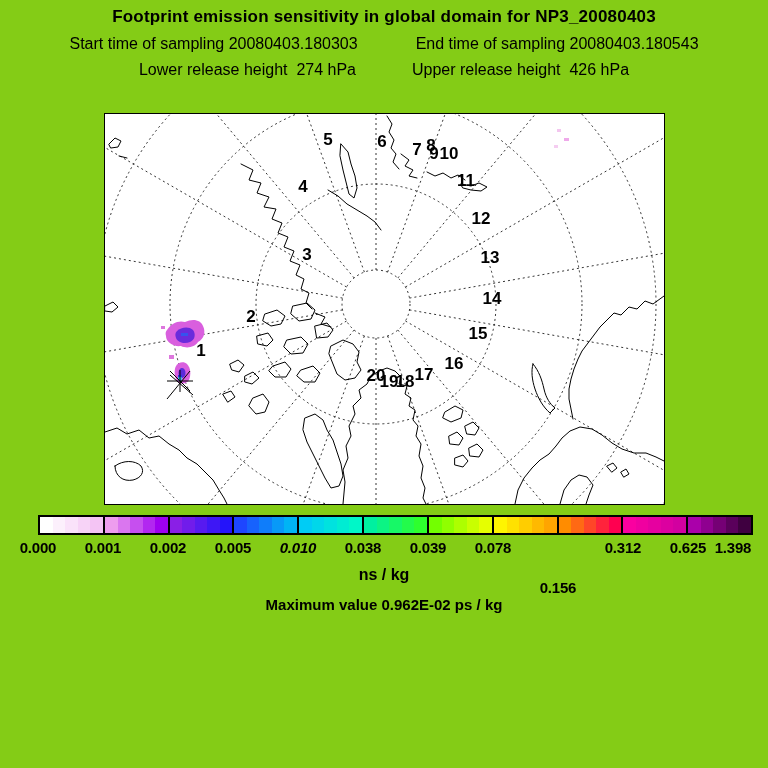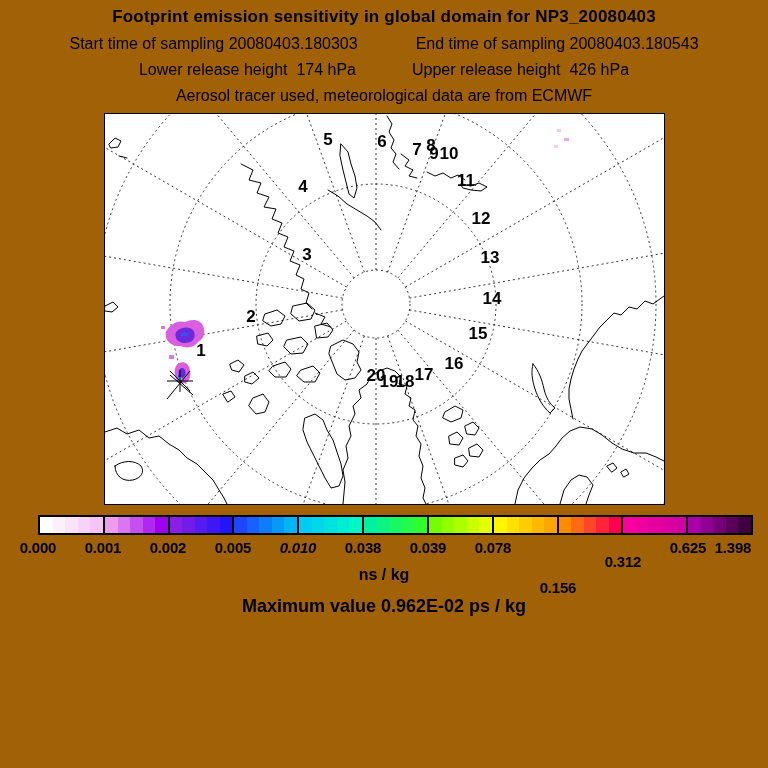--- a/index.html
+++ b/index.html
@@ -1,16 +1,16 @@
 <!DOCTYPE html>
 <html><head>
 <meta charset="utf-8">
 <style>
   html,body{margin:0;padding:0;background:#fff;}
-  .page{position:relative;width:768px;height:768px;background:#a16207;overflow:hidden;
+  .page{position:relative;width:768px;height:768px;background:#84cc16;overflow:hidden;
         font-family:"Liberation Sans","DejaVu Sans",sans-serif;color:#000;}
   .hline{position:absolute;left:0;width:768px;text-align:center;white-space:nowrap;}
   .title{top:7px;font-size:17px;font-weight:bold;letter-spacing:.2px;}
   .sub{font-size:16px;display:flex;justify-content:center;}
   .sub span{white-space:pre;}
   .sub.l2{top:35px;gap:58px;}
   .sub.l3{top:61px;gap:56px;}
   .sub.l4{top:87px;}
   .map-panel{position:absolute;left:104px;top:113px;width:559px;height:390px;
              border:1px solid #000;box-sizing:content-box;background:#fff;}
@@ -21,42 +21,39 @@
         text-anchor:middle;fill:#000;}
   .star-ray{stroke:#000;stroke-width:1;}
   .colorbar{position:absolute;left:38px;top:515px;width:715px;height:20px;
             border:2px solid #000;box-sizing:border-box;display:flex;}
   .cb-seg{flex:1 1 0;height:100%;border-right:2px solid #000;}
   .cb-seg:last-child{border-right:none;}
   .cb-ticks{position:absolute;left:0;top:539px;width:736px;height:18px;}
   .cb-tick{position:absolute;transform:translateX(-50%);font-size:15px;font-weight:bold;
            letter-spacing:-.2px;white-space:nowrap;}
   .unit-label{top:566px;font-size:16px;font-weight:bold;}
-  .max-label{top:596px;font-size:18px;font-weight:bold;}
+  .max-label{top:596px;font-size:15px;font-weight:bold;}
 </style>
 </head>
 <body>
 
 <div class="page">
 
   <div class="hline title">Footprint emission sensitivity in global domain for NP3_20080403</div>
 
   <div class="hline sub l2">
     <span>Start time of sampling 20080403.180303</span>
     <span>End time of sampling 20080403.180543</span>
   </div>
 
   <div class="hline sub l3">
-    <span>Lower release height  174 hPa</span>
+    <span>Lower release height  274 hPa</span>
     <span>Upper release height  426 hPa</span>
   </div>
 
-  <div class="hline sub l4">
-    <span>Aerosol tracer used, meteorological data are from ECMWF</span>
-  </div>
 
   <div class="map-panel">
     <svg width="559" height="390" viewBox="0 0 559 390" xmlns="http://www.w3.org/2000/svg">
         <circle cx="271" cy="190" r="34" class="grat"></circle>
         <circle cx="271" cy="190" r="120" class="grat"></circle>
         <circle cx="271" cy="190" r="206" class="grat"></circle>
         <circle cx="271" cy="190" r="280" class="grat"></circle>
         <circle cx="271" cy="190" r="350" class="grat"></circle>
         <line x1="271" y1="224" x2="271" y2="710" class="grat"></line>
         <line x1="282.62868487307276" y1="221.9495491067209" x2="448.8504745293477" y2="678.6401628086724" class="grat"></line>
@@ -170,21 +167,21 @@
   <div class="cb-ticks">
       <span class="cb-tick" style="left: 38px;">0.000</span>
       <span class="cb-tick" style="left: 103px;">0.001</span>
       <span class="cb-tick" style="left: 168px; text-align: right;">0.002</span>
       <span class="cb-tick" style="left: 233px;">0.005</span>
       <span class="cb-tick" style="left: 298px; font-style: italic;">0.010</span>
       <span class="cb-tick" style="left: 363px;">0.038</span>
       <span class="cb-tick" style="left: 428px;">0.039</span>
       <span class="cb-tick" style="left: 493px;">0.078</span>
       <span class="cb-tick" style="left: 558px; margin-top: 40px;">0.156</span>
-      <span class="cb-tick" style="left: 623px; margin-top: 14px;">0.312</span>
+      <span class="cb-tick" style="left: 623px;">0.312</span>
       <span class="cb-tick" style="left: 688px;">0.625</span>
       <span class="cb-tick" style="left: 733px;">1.398</span>
     </div>
 
   <div class="hline unit-label">ns / kg</div>
   <div class="hline max-label">Maximum value  0.962E-02 ps / kg</div>
 
 </div>
 
 </body></html>

